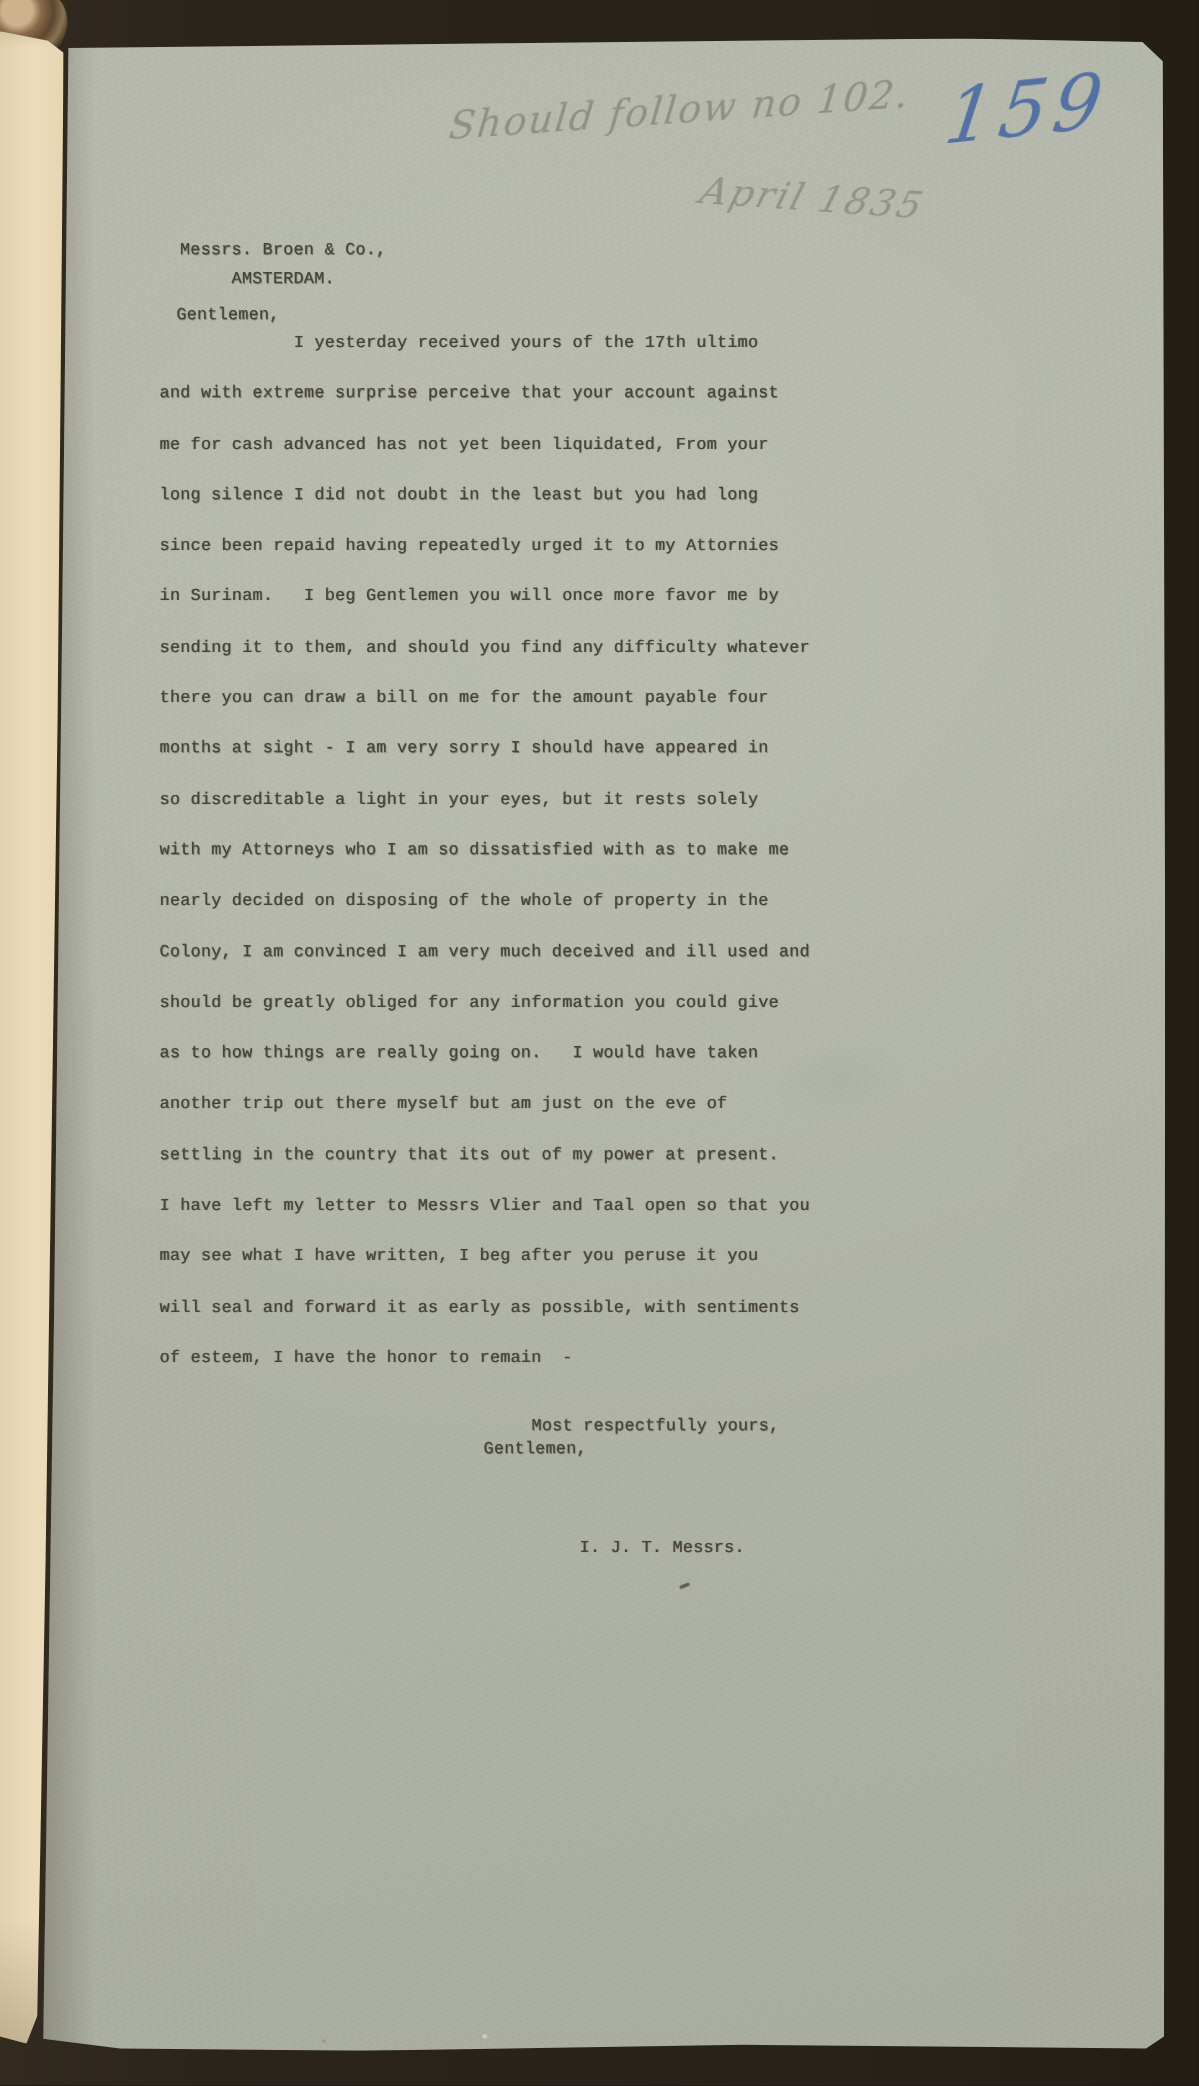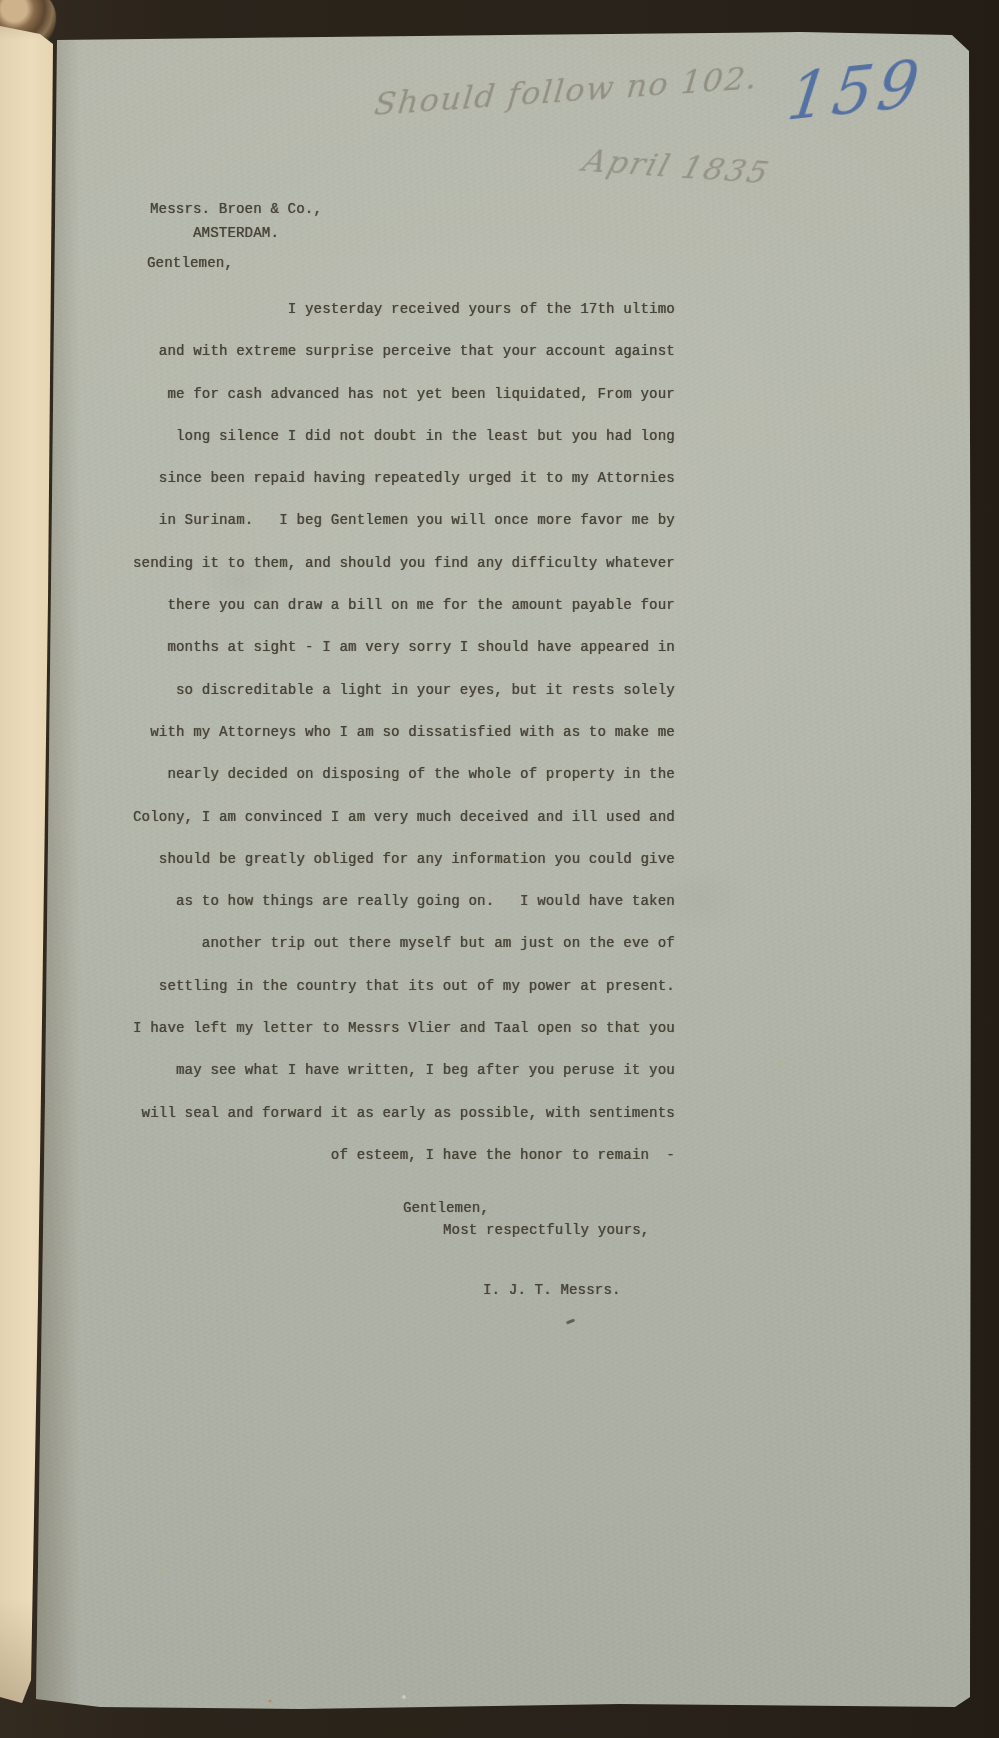--- a/index.html
+++ b/index.html
@@ -50,23 +50,23 @@
       background:linear-gradient(90deg,rgba(70,60,40,.30),rgba(70,60,40,0));}
 
   .typed{
     position:absolute;white-space:pre;color:#474337;
     font-size:14px;letter-spacing:.2px;
     text-shadow:.5px .4px .7px rgba(62,57,46,.55),-.3px 0 .6px rgba(62,57,46,.30);
     filter:blur(.22px);
   }
   .recipient{left:150px;top:197px;line-height:24px;}
   .salutation{left:147px;top:251px;line-height:24px;}
-  .body{left:133px;top:288px;line-height:42.3px;text-align:right;}
+  .body{left:133px;top:265px;line-height:42.3px;}
   .close1{left:403px;top:1196px;line-height:24px;}
-  .close2{left:443px;top:1218px;line-height:24px;}
+  .close2{left:443px;top:1177px;line-height:24px;}
   .close3{left:483px;top:1278px;line-height:24px;}
 
   .hand{position:absolute;font-family:"DejaVu Serif","Liberation Serif",serif;font-style:italic;white-space:pre;}
   .pencil-note{
     left:374px;top:72px;font-size:32px;letter-spacing:1.5px;
     color:rgba(122,118,104,.62);transform:rotate(-4deg) skewX(-10deg);
     filter:blur(.55px);
   }
   .blue-num{
     left:788px;top:54px;font-size:63px;letter-spacing:5px;

